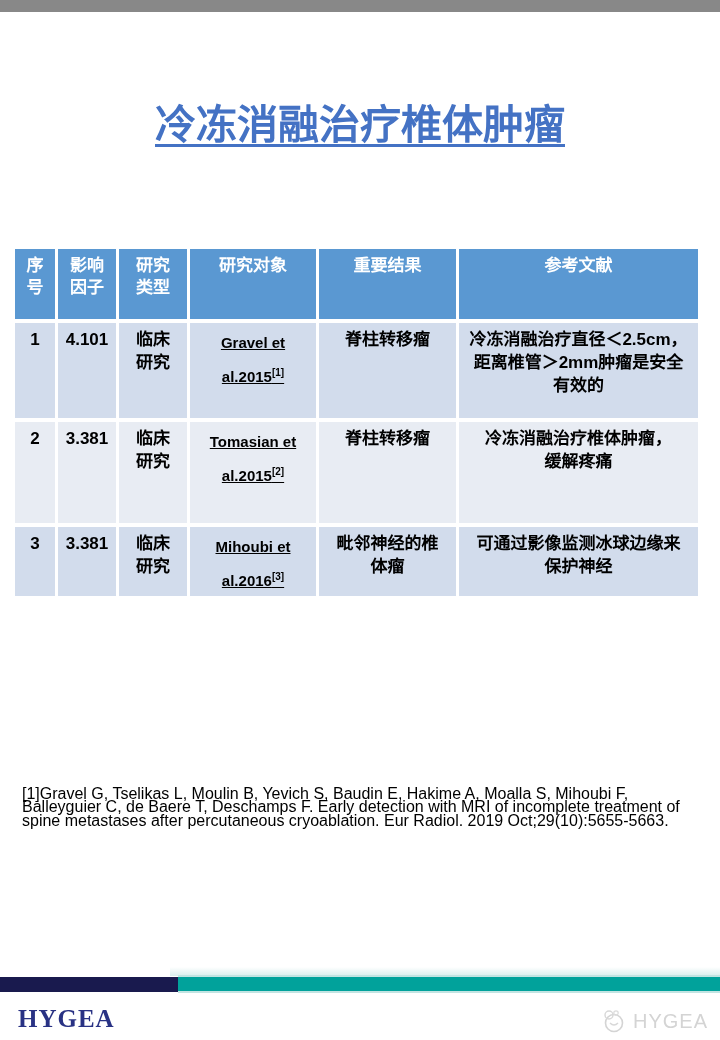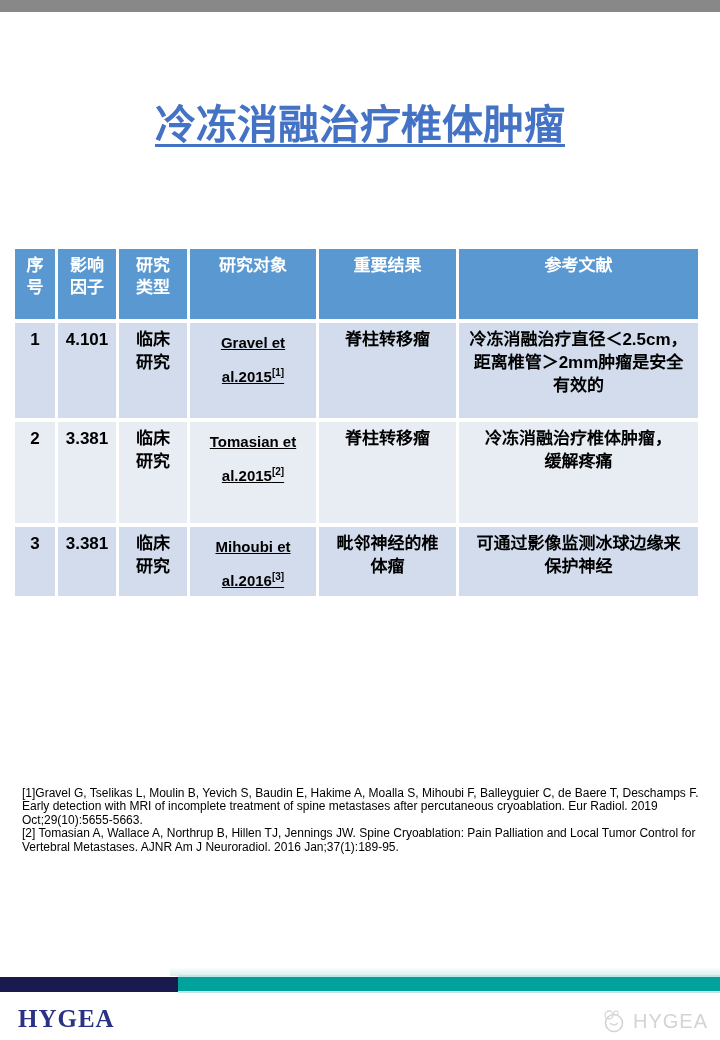--- a/index.html
+++ b/index.html
@@ -43,21 +43,21 @@
   .study-table tbody tr:nth-child(even) td { background:#E8ECF3; }
   .study-table tbody tr.r1 td { height:95px; }
   .study-table tbody tr.r2 td { height:101px; }
   .study-table tbody tr.r3 td { height:65px; }
   td.cell-ref { font-size:15px; line-height:30px;text-decoration:underline; }
   td.cell-ref sup { font-size:10px; font-weight:bold; }
 
   
   .footnotes {
     position:absolute; left:22px; top:775px; width:682px;
-    color:#000000; font-size:12px; line-height:13.4px;
+    color:#000000; font-size:16px; line-height:13.4px;
   }
   .footnotes p { margin:0; }
 
   
   .bar-highlight {
     position:absolute; left:170px; top:955px; width:550px; height:9px;
     background:linear-gradient(to bottom, rgba(255,255,255,0), rgba(208,234,232,0.8));
   }
   .bar-navy {
     position:absolute; left:0; top:965px; width:178px; height:15px;
@@ -145,21 +145,20 @@
         <td>毗邻神经的椎
 体瘤</td>
         <td>可通过影像监测冰球边缘来
 保护神经</td>
       </tr>
     </tbody>
   </table>
 
   <div class="footnotes">
     <p>[1]Gravel G, Tselikas L, Moulin B, Yevich S, Baudin E, Hakime A, Moalla S, Mihoubi F, Balleyguier C, de Baere T, Deschamps F. Early detection with MRI of incomplete treatment of spine metastases after percutaneous cryoablation. Eur Radiol. 2019 Oct;29(10):5655-5663.</p>
-    <p>[2] Tomasian A, Wallace A, Northrup B, Hillen TJ, Jennings JW. Spine Cryoablation: Pain Palliation and Local Tumor Control for Vertebral Metastases. AJNR Am J Neuroradiol. 2016 Jan;37(1):189-95.</p>
   </div>
 
   <div class="bar-highlight"></div>
   <div class="bar-navy"></div>
   <div class="bar-teal"></div>
 
   <div class="logo">HYGEA</div>
 
   <div class="watermark">
     <svg width="26" height="26" viewBox="0 0 26 26" fill="none">

